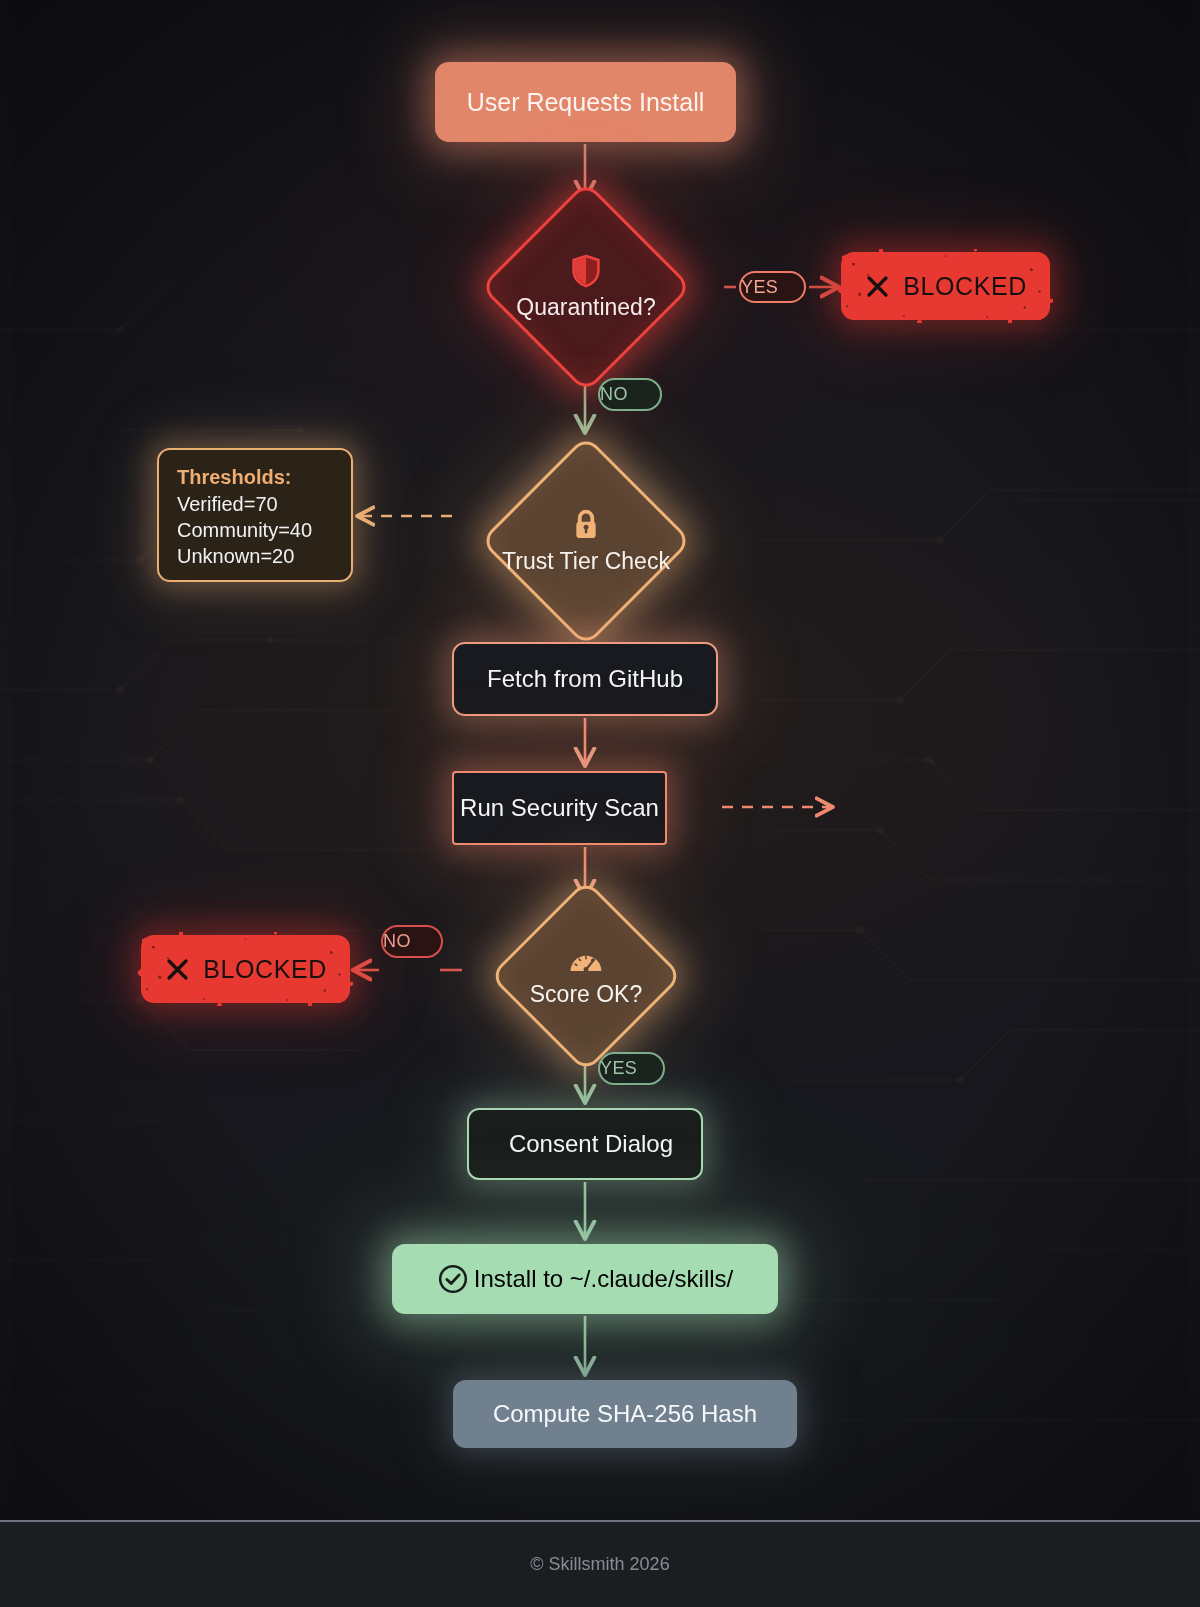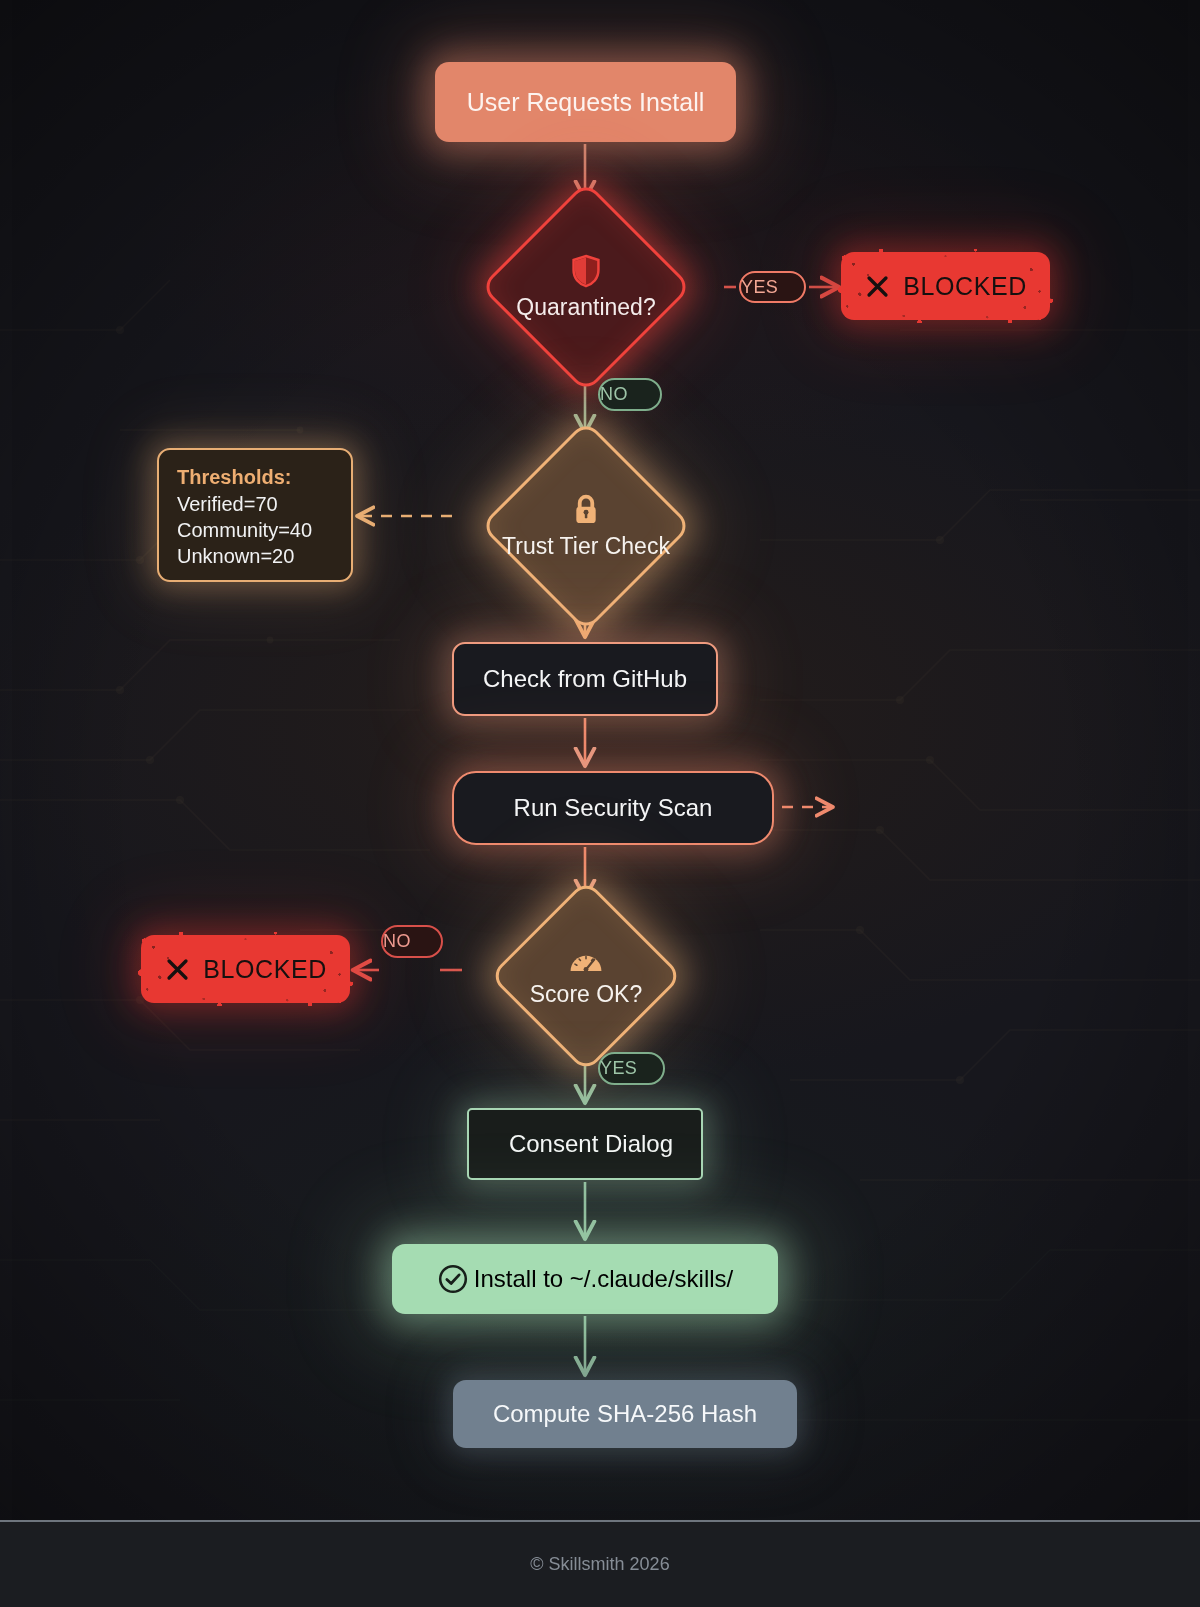--- a/index.html
+++ b/index.html
@@ -96,21 +96,21 @@
   .d-quarantine .dshape {
     width: 150px; height: 150px;
     background: #4b1a1c;
     border: 3px solid #f0423c;
     box-shadow: 0 0 30px 8px rgba(240,66,60,0.45),
                 0 0 70px 22px rgba(240,66,60,0.16),
                 inset 0 0 26px rgba(240,66,60,0.18);
   }
   .d-quarantine .nlabel { color: #f4eceb; font-size: 23px; }
 
-  .d-trust { left: 450px; top: 446px; width: 272px; height: 160px; }
+  .d-trust { left: 450px; top: 461px; width: 272px; height: 160px; }
   .d-trust .dshape {
     width: 150px; height: 150px;
     background: #5a4331;
     border: 3px solid #f0b277;
     box-shadow: 0 0 32px 9px rgba(240,178,119,0.40),
                 0 0 80px 26px rgba(240,178,119,0.15),
                 inset 0 0 26px rgba(240,178,119,0.12);
   }
   .d-trust .nlabel { color: #f6f2ee; font-size: 23px; }
 
@@ -132,34 +132,34 @@
     left: 452px; top: 642px; width: 266px; height: 74px;
     background: #191a1f;
     border: 2.5px solid #ef9b7f;
     border-radius: 13px;
     color: #f4f5f6;
     font-size: 24px;
     box-shadow: 0 0 30px 8px rgba(239,155,127,0.30),
                 0 0 72px 24px rgba(239,155,127,0.12);
   }
   .n-scan {
-    left: 452px; top: 771px; width: 322px; height: 74px;
+    left: 452px; top: 771px; width: 215px; height: 74px;
     background: #191a1f;
     border: 2.5px solid #ef8a6e;
-    border-radius: 24px;
+    border-radius: 4px;
     color: #f4f5f6;
     font-size: 24px;
     box-shadow: 0 0 30px 8px rgba(239,138,110,0.32),
                 0 0 72px 24px rgba(239,138,110,0.13);
   }
   .n-consent {
     left: 467px; top: 1108px; width: 236px; height: 72px;
     background: #191d1b;
     border: 2.5px solid #a8d6b4;
-    border-radius: 5px;
+    border-radius: 12px;
     color: #f4f6f5;
     font-size: 24px;
     box-shadow: 0 0 30px 8px rgba(168,214,180,0.28),
                 0 0 72px 24px rgba(168,214,180,0.11);
     padding-left: 12px;
   }
 
   
   .n-install {
     left: 392px; top: 1244px; width: 386px; height: 70px;
@@ -480,21 +480,21 @@
           <rect x="4.6" y="10.6" width="14.8" height="12.4" rx="2.6" fill="#f0b277"></rect>
           <rect x="11.1" y="14.4" width="1.9" height="5" rx="0.95" fill="#5a4331"></rect>
           <circle cx="12.05" cy="14.8" r="1.9" fill="#5a4331"></circle>
         </svg>
       </span>
       <span class="nlabel">Trust Tier Check</span>
     </div>
   </div>
 
   <div class="node n-fetch">
-    <span class="nlabel">Check from GitHub</span>
+    <span class="nlabel">Fetch from GitHub</span>
   </div>
 
   <div class="node n-scan">
     <span class="nlabel">Run Security Scan</span>
   </div>
 
 
   <div class="diamond d-score">
     <div class="dshape"></div>
     <div class="dinner">

